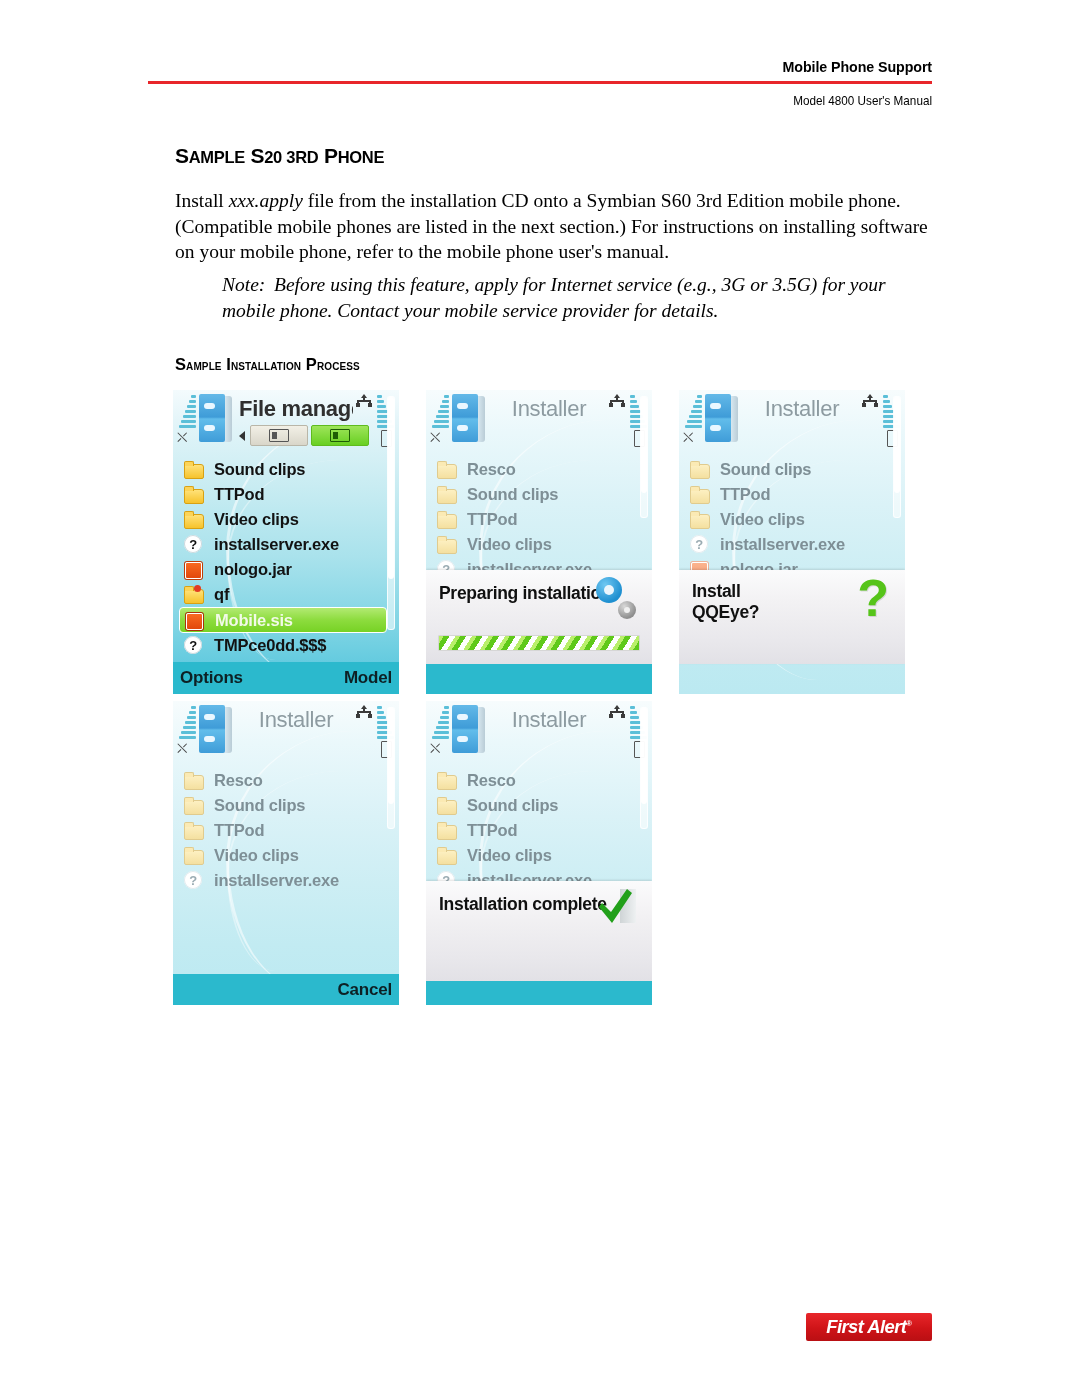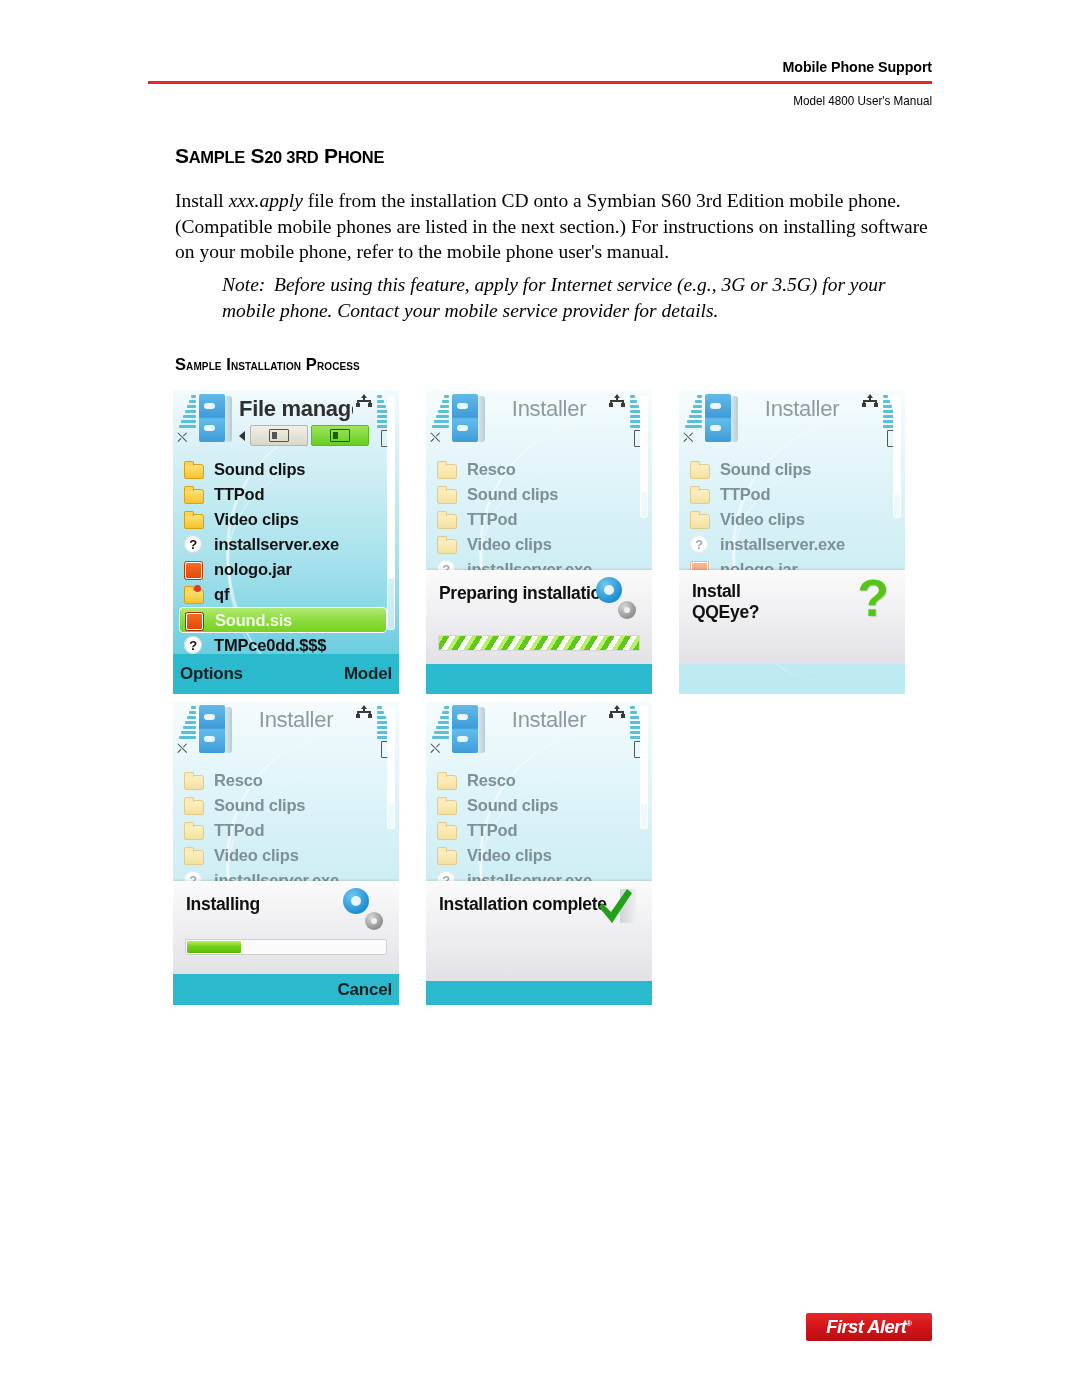--- a/index.html
+++ b/index.html
@@ -664,31 +664,31 @@
             <span>nologo.jar</span>
           </div>
           <div class="frow">
             <span class="ico folder folder-dot">
               <i class="dot"></i>
             </span>
             <span>qf</span>
           </div>
           <div class="frow sel">
             <span class="ico sq"></span>
-            <span>Sound.sis</span>
+            <span>Mobile.sis</span>
           </div>
           <div class="frow">
             <span class="ico qmark"></span>
             <span>TMPce0dd.$$$</span>
           </div>
         </div>
         <div class="scrollbar" style="height:232px">
           <div class="scroll-thumb" style="top:0;height:182px"></div>
         </div>
-        <div class="softkeys" style="height:40px">
+        <div class="softkeys" style="height:32px">
           <span>Options</span>
           <span>Model</span>
         </div>
       </div>
       <div class="phone p-dim">
         <div class="swoosh"></div>
         <div class="swoosh2"></div>
         <div class="pbar">
           <div class="sig-left">
             <i class="bar" style="width:5px"></i>
@@ -885,30 +885,20 @@
             <span>Video clips</span>
           </div>
           <div class="frow dim">
             <span class="ico qmark"></span>
             <span>installserver.exe</span>
           </div>
         </div>
         <div class="scrollbar" style="height:120px">
           <div class="scroll-thumb" style="top:0;height:96px"></div>
         </div>
-        <div class="dlg" style="top:180px;bottom:30px;">
-          <div class="dlg-text">Installing</div>
-          <div class="gear-ico">
-            <div class="gear-big"></div>
-            <div class="gear-small"></div>
-          </div>
-          <div class="prog-track" style="bottom:20px">
-            <div class="prog-fill" style="width:27%"></div>
-          </div>
-        </div>
         <div class="softkeys" style="height:31px">
           <span></span>
           <span>Cancel</span>
         </div>
       </div>
       <div class="phone p-dim">
         <div class="swoosh"></div>
         <div class="swoosh2"></div>
         <div class="pbar">
           <div class="sig-left">

